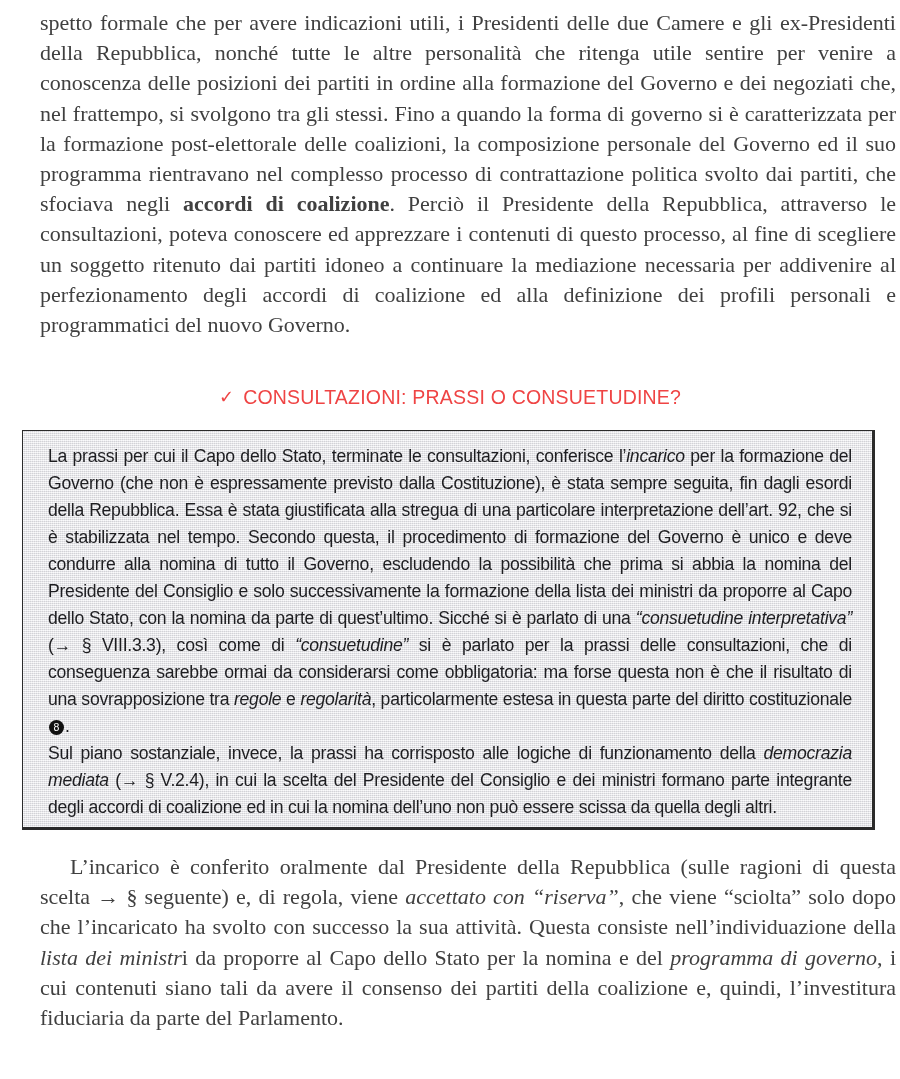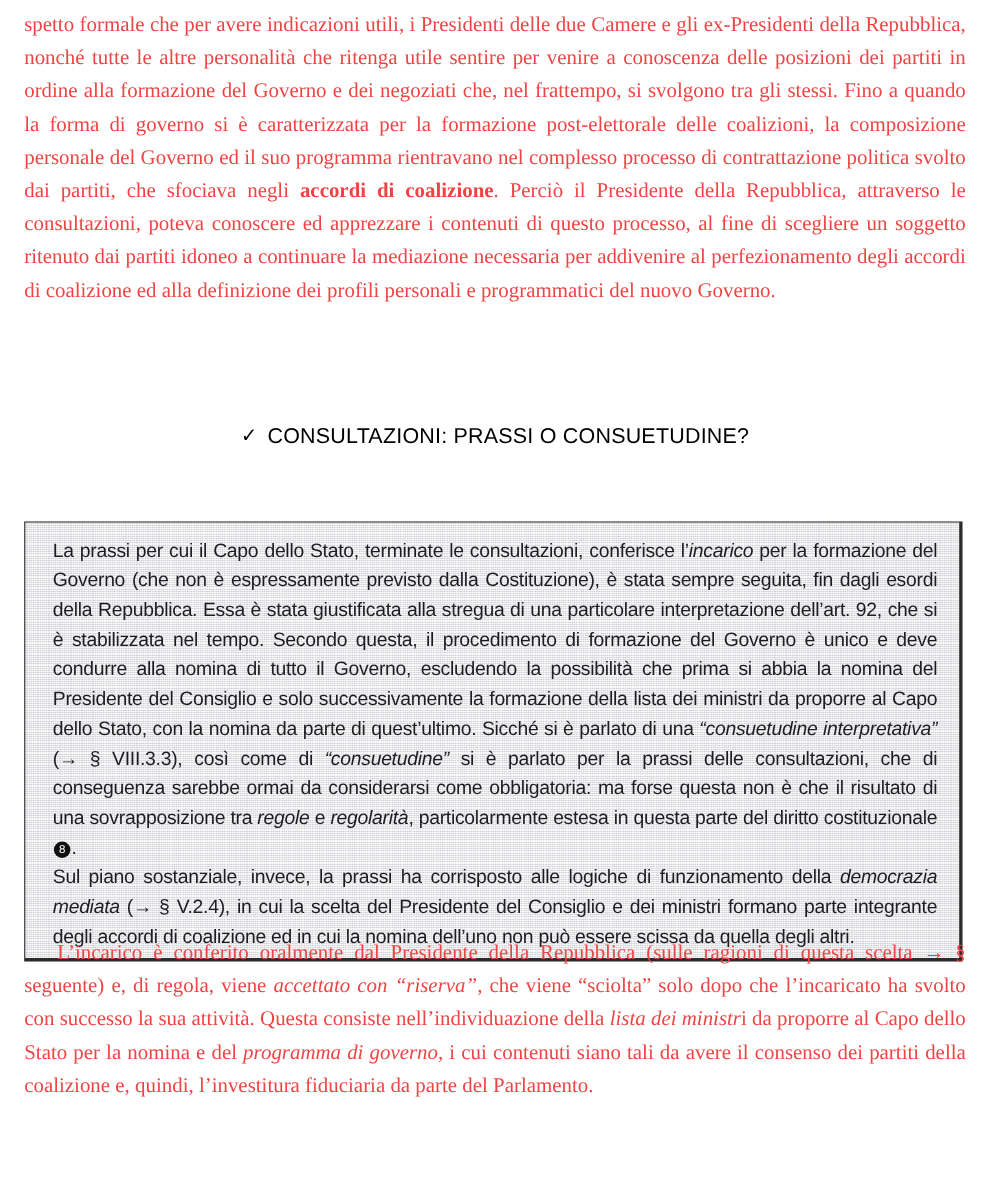--- a/index.html
+++ b/index.html
@@ -19,46 +19,46 @@
 
   .page {
     position: absolute;
     inset: 0;
     padding: 0;
   }
 
   
   .body-text {
     position: absolute;
-    left: 22px;
+    left: 40px;
     width: 856px;
-    font-size: 19px;
+    font-size: 22px;
     line-height: 30.2px;
     text-align: justify;
     text-justify: inter-word;
-    color: #ef4444;
+    color: #404040;
     -webkit-font-smoothing: antialiased;
   }
   .body-text.para-top  { top: 8px; }
   .body-text.para-end  { top: 852px; text-indent: 30px; }
 
   .body-text b { font-weight: 700; }
   .body-text i { }
 
   
   .section-heading {
     position: absolute;
     top: 386px;
     left: 0;
     width: 900px;
     text-align: center;
     font-family: "Liberation Sans", "DejaVu Sans", sans-serif;
     font-size: 19.5px;
     letter-spacing: 0.2px;
-    color: #000000;
+    color: #ef4444;
     white-space: nowrap;
   }
   .section-heading .check {
     display: inline-block;
     margin-right: 9px;
     font-size: 18px;
     vertical-align: 1px;
   }
 
   
@@ -70,21 +70,20 @@
     height: 400px;
     box-sizing: border-box;
     border: 1px solid #2b2b2b;
     border-right-width: 3px;
     border-bottom-width: 3px;
     background-color: #e9e9ec;
     background-image:
       repeating-linear-gradient(0deg,  rgba(255,255,255,0.55) 0 1px, rgba(150,150,160,0.16) 1px 2px),
       repeating-linear-gradient(90deg, rgba(255,255,255,0.50) 0 1px, rgba(150,150,160,0.14) 1px 2px);
     overflow: hidden;
-    margin-top: 44px;
   }
   .callout-inner {
     padding: 12px 20px 10px 25px;
     font-family: "Liberation Sans Narrow", "Liberation Sans", "DejaVu Sans", sans-serif;
     font-size: 17.6px;
     line-height: 27.0px;
     text-align: justify;
     text-justify: inter-word;
     color: #1d1d20;
     letter-spacing: -0.25px;

